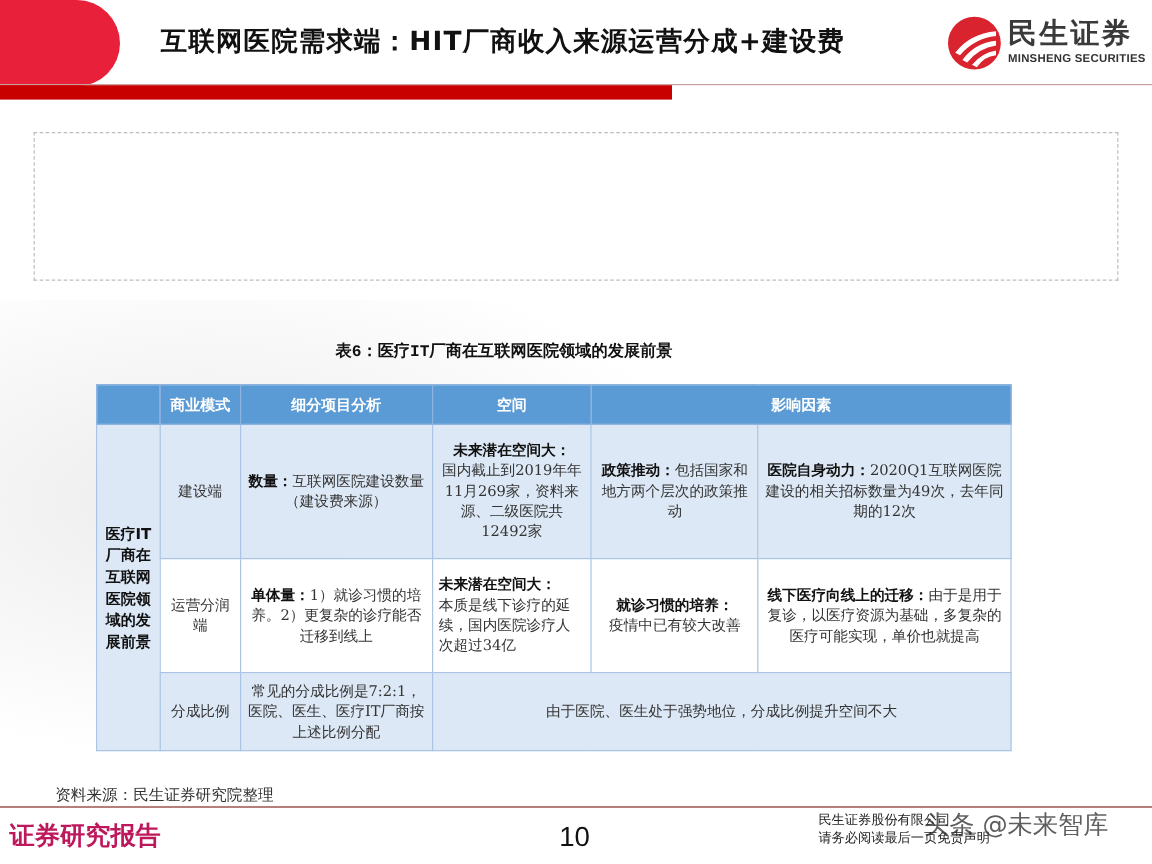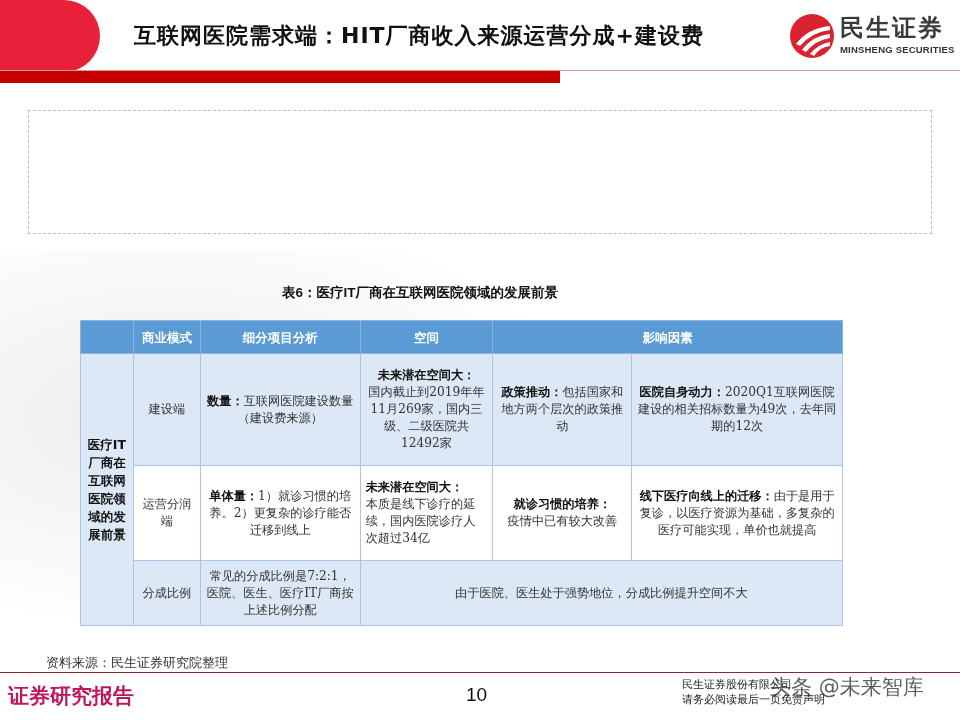--- a/index.html
+++ b/index.html
@@ -49,21 +49,21 @@
     position: absolute; left: 28px; top: 110px; width: 904px; height: 124px;
     border: 1.5px dashed #bdbdbd; padding: 8px 10px 0 11px;
     font-family: "DejaVu Serif", serif; font-size: 14.6px; line-height: 24px; color: #1a1a1a;
   }
   .intro-box p { margin: 0; }
   .intro-box p + p { margin-top: 24px; }
 
   
   .table-caption {
     position: absolute; left: 60px; top: 284px; width: 720px; text-align: center;
-    font-family: Liberation Sans, sans-serif; font-weight: bold; font-size: 13.5px; color: #111;
+    font-family: Liberation Mono, monospace; font-weight: bold; font-size: 13.5px; color: #111;
   }
 
   
   table.data {
     position: absolute; left: 80px; top: 320px; width: 763px; border-collapse: collapse;
     font-family: "DejaVu Serif", serif; font-size: 12.2px; line-height: 17px; color: #333;
   }
   table.data th {
     background: #5b9bd5; color: #ffffff; font-family: "DejaVu Sans", sans-serif;
     font-weight: bold; font-size: 12.5px; height: 33px; border: 1px solid #8db3df;
@@ -86,21 +86,21 @@
   }
   .footer-rule {
     position: absolute; left: 0; top: 672px; width: 960px; height: 1px; background: #8a2a2a;
   }
   .footer-left {
     position: absolute; left: 8px; top: 682px; font-family: "DejaVu Sans", sans-serif;
     font-weight: bold; font-size: 21px; color: #be185d;
   }
   .page-number {
     position: absolute; left: 466px; top: 684px; font-family: "Liberation Sans", sans-serif;
-    font-size: 19px; color: #111;
+    font-size: 23px; color: #111;
   }
   .footer-right {
     position: absolute; left: 682px; top: 677px; font-family: Liberation Serif, serif;
     font-size: 11px; color: #222; line-height: 15px;
   }
   .watermark {
     position: absolute; left: 770px; top: 673px; font-family: "DejaVu Sans", sans-serif;
     font-size: 21px; color: rgba(40,40,40,0.75); letter-spacing: 0px; white-space: nowrap;
   }
 </style>
@@ -147,21 +147,21 @@
       <th>细分项目分析</th>
       <th>空间</th>
       <th colspan="2">影响因素</th>
     </tr>
   </thead>
   <tbody>
     <tr style="height:112px">
       <td rowspan="3" class="bg-blue row-head">医疗IT厂商在互联网医院领域的发展前景</td>
       <td class="bg-blue">建设端</td>
       <td class="bg-blue"><b>数量：</b><span>互联网医院建设数量（建设费来源）</span></td>
-      <td class="bg-blue"><b>未来潜在空间大：</b><br><span>国内截止到2019年年11月269家，国内三级、二级医院共12492家</span></td>
+      <td class="bg-blue"><b>未来潜在空间大：</b><br><span>国内截止到2019年年11月269家，资料来源、二级医院共12492家</span></td>
       <td class="bg-blue"><b>政策推动：</b><span>包括国家和地方两个层次的政策推动</span></td>
       <td class="bg-blue"><b>医院自身动力：</b><span>2020Q1互联网医院建设的相关招标数量为49次，去年同期的12次</span></td>
     </tr>
     <tr style="height:95px">
       <td class="bg-white">运营分润端</td>
       <td class="bg-white"><b>单体量：</b><span>1）就诊习惯的培养。2）更复杂的诊疗能否迁移到线上</span></td>
       <td class="bg-white" style="text-align:left"><b>未来潜在空间大：</b><br><span>本质是线下诊疗的延续，国内医院诊疗人次超过34亿</span></td>
       <td class="bg-white"><b>就诊习惯的培养：</b><br><span>疫情中已有较大改善</span></td>
       <td class="bg-white"><b>线下医疗向线上的迁移：</b><span>由于是用于复诊，以医疗资源为基础，多复杂的医疗可能实现，单价也就提高</span></td>
     </tr>

